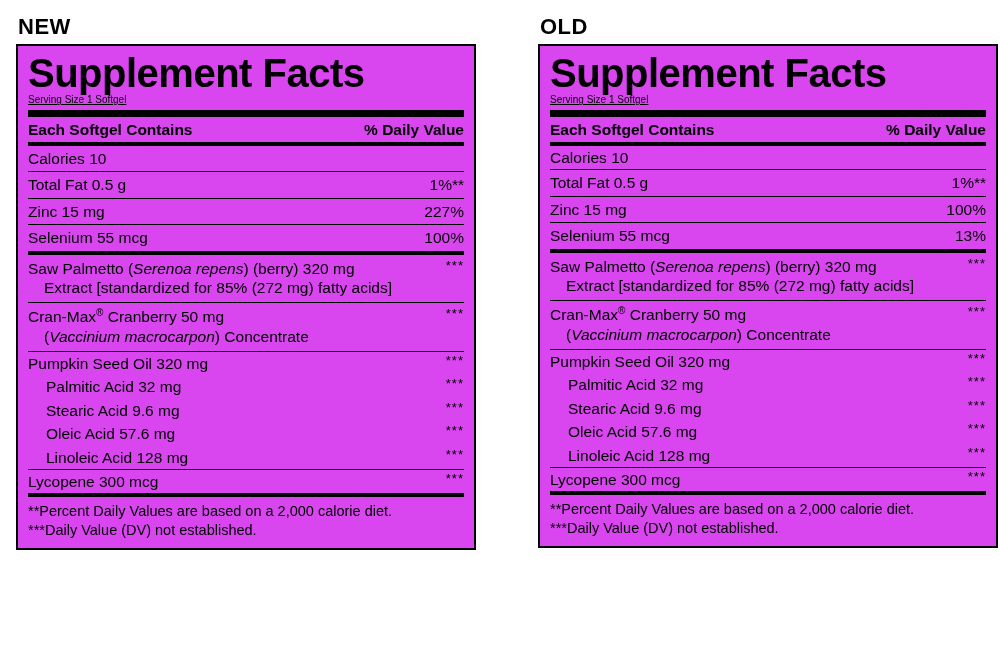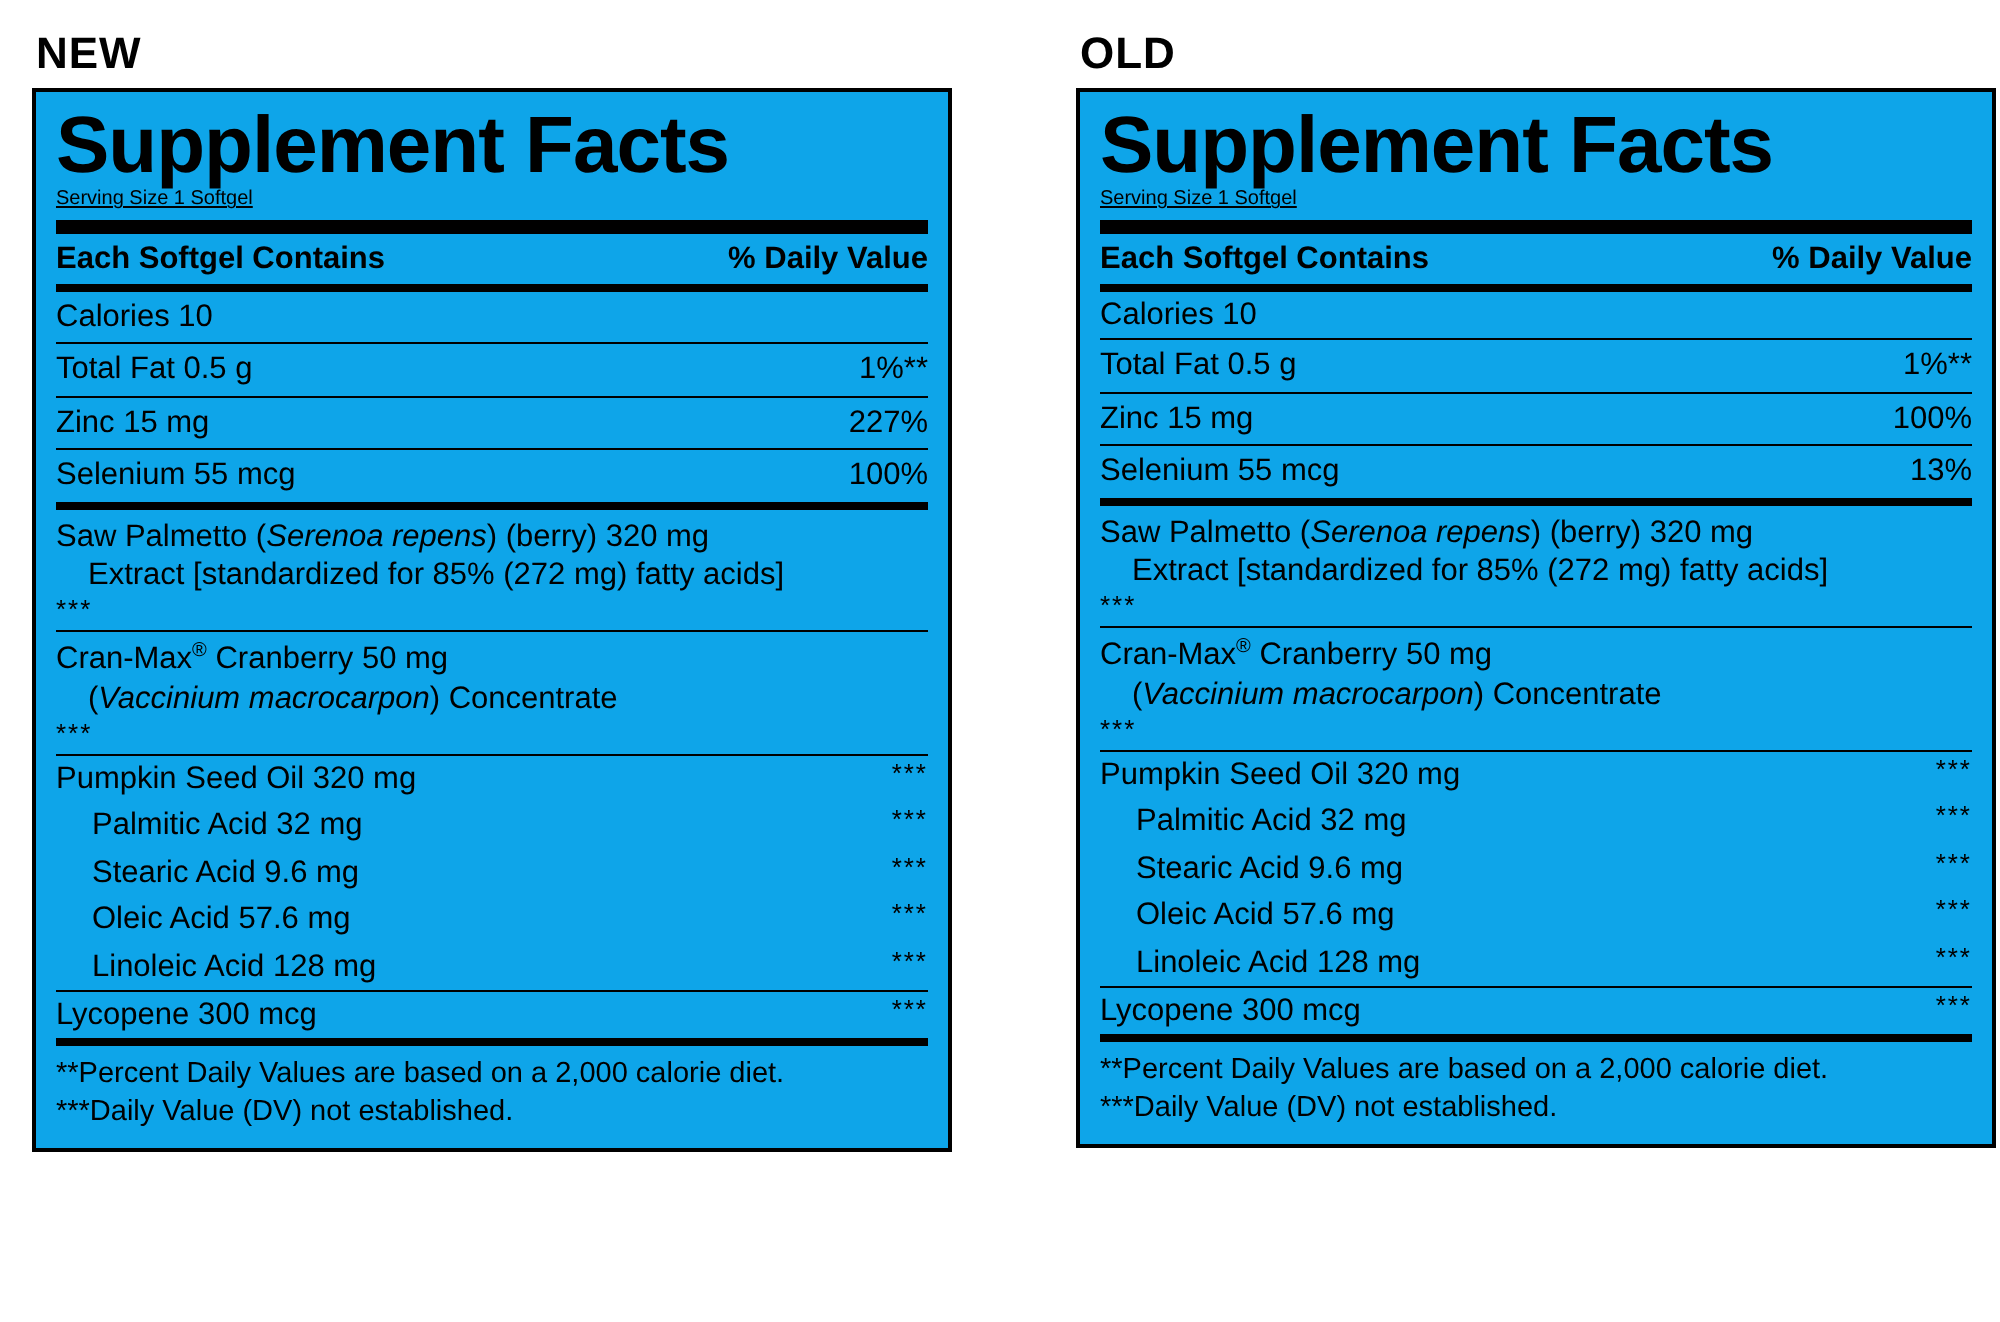--- a/index.html
+++ b/index.html
@@ -35,21 +35,21 @@
     font-weight: bold;
     letter-spacing: 0.5px;
   }
   .panel-label.left { left: 18px; }
   .panel-label.right { left: 540px; }
 
   .facts-box {
     border: 2.5px solid #000;
     padding: 6px 10px 8px 10px;
     box-sizing: border-box;
-    background: #0ea5e9;
+    background: #d946ef;
   }
   .facts-title {
     font-size: 40px;
     font-weight: bold;
     line-height: 0.98;
     letter-spacing: -0.5px;
     margin: 2px 0 1px 0;
     white-space: nowrap;
   }
   .serving {
@@ -110,21 +110,20 @@
   }
   .twoline .l2 { padding-left: 16px; }
   .ital { font-style: italic; }
   .sup { font-size: 10px; vertical-align: super; }
   .block-pad { padding: 4px 0 4px 0; }
   .row-narrow { padding: 2px 0 2px 0; }
   .flexline {
     display: flex;
     justify-content: space-between;
     align-items: flex-start;
-    flex-direction: column;
   }
 </style>
 </head>
 <body>
 
 <div class="page">
 
   <div class="panel-label left">NEW</div>
   <div class="panel left">
     <div class="facts-box">

